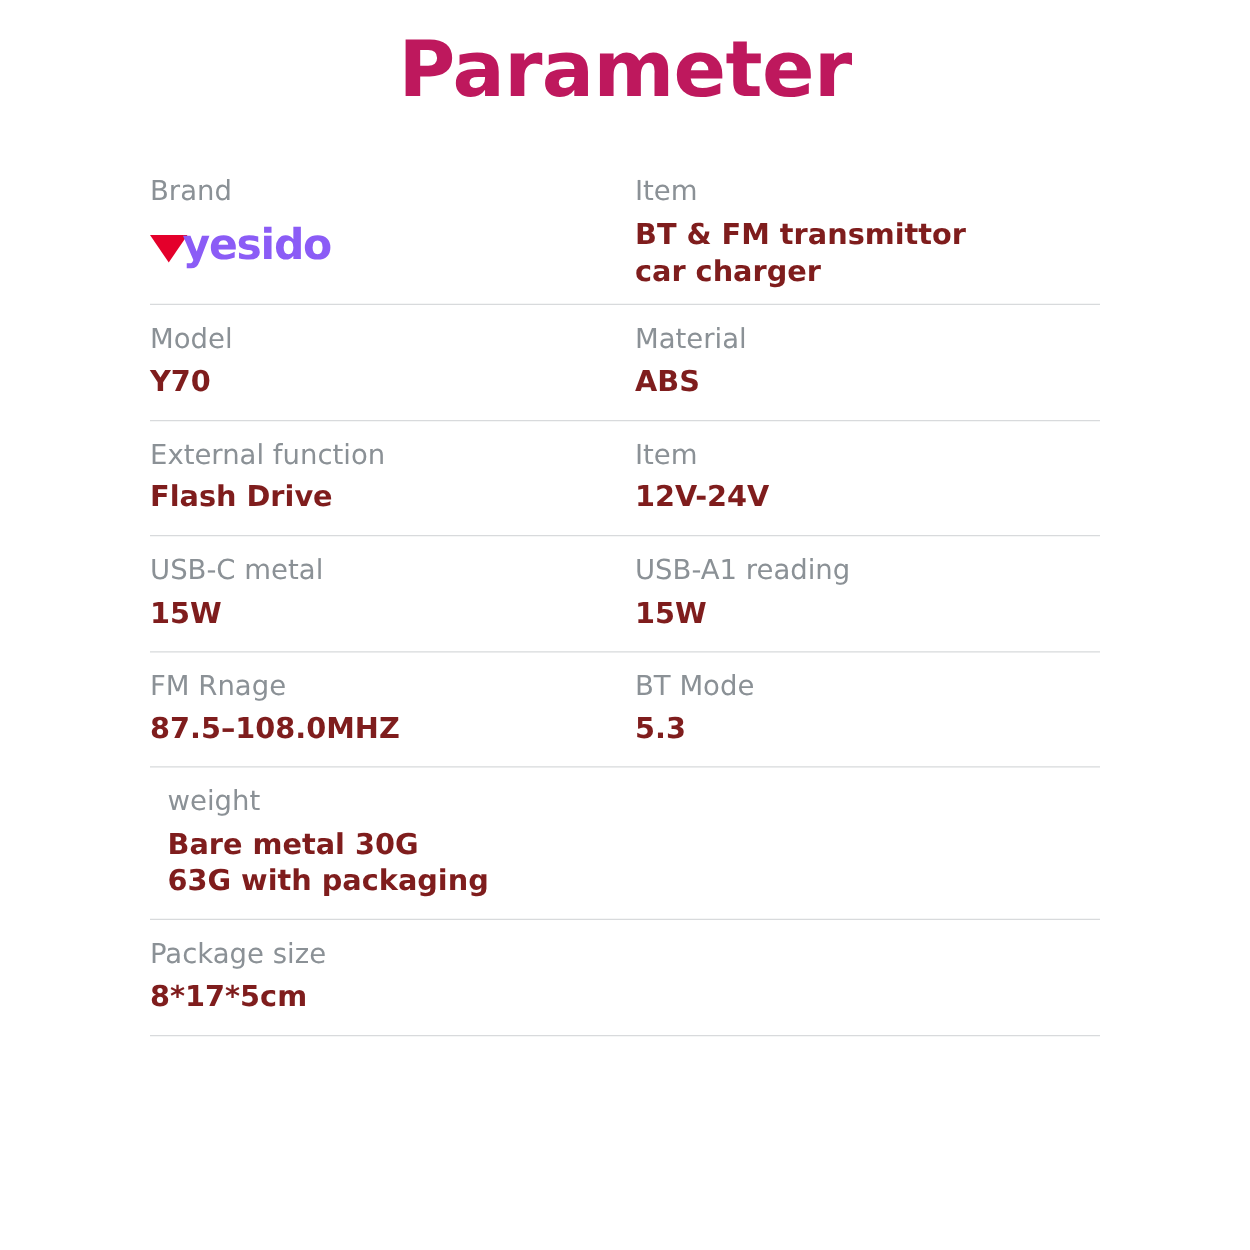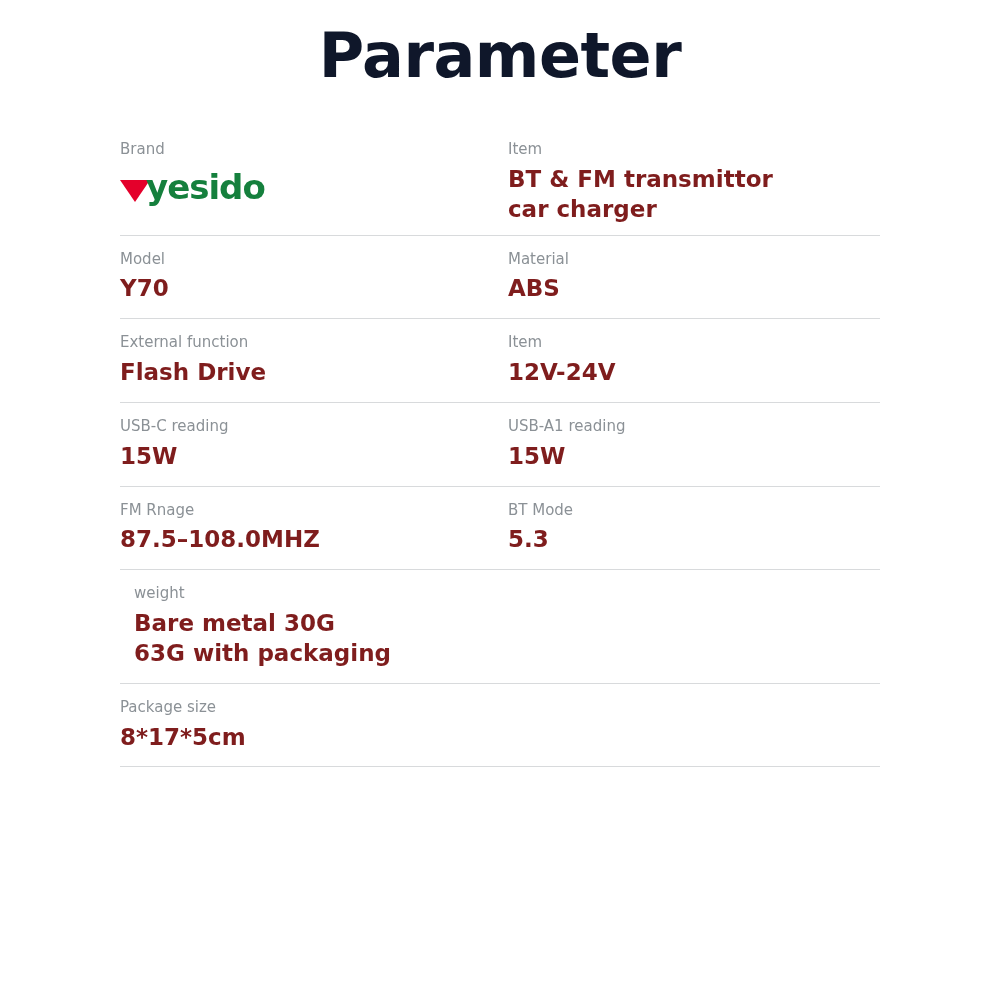--- a/index.html
+++ b/index.html
@@ -20,21 +20,21 @@
     height: 1000px;
     box-sizing: border-box;
     padding: 0;
   }
   .title {
     text-align: center;
     font-family: "DejaVu Sans", sans-serif;
     font-weight: bold;
     font-size: 62px;
     letter-spacing: -0.5px;
-    color: #0f172a;
+    color: #be185d;
     margin: 22px 0 0 0;
     line-height: 1.1;
   }
   .table {
     margin: 40px 120px 0 120px;
     width: 760px;
   }
   .row {
     display: flex;
     border-top: 1.5px solid #d8dadc;
@@ -50,21 +50,21 @@
     display: flex;
     flex-direction: column;
     justify-content: flex-start;
   }
   .cell.right {
     padding-left: 2px;
     margin-left: 12px;
   }
   .label {
     color: #8b9196;
-    font-size: 15px;
+    font-size: 22px;
     font-weight: 400;
     line-height: 1.25;
     letter-spacing: 0px;
   }
   .value {
     color: #7f1d1d;
     font-size: 23px;
     font-weight: bold;
     line-height: 1.3;
     margin-top: 6px;
@@ -76,21 +76,21 @@
     display: flex;
     align-items: center;
     height: 40px;
   }
   .logo {
     position: relative;
     display: inline-block;
     font-size: 34px;
     font-weight: bold;
     letter-spacing: -1px;
-    color: #15803d;
+    color: #8b5cf6;
     line-height: 1;
     padding-left: 0;
   }
   .logo .tri {
     display: inline-block;
     width: 0;
     height: 0;
     border-left: 15px solid transparent;
     border-right: 15px solid transparent;
     border-top: 22px solid #e4002b;
@@ -152,21 +152,21 @@
         <div class="value">Flash Drive</div>
       </div>
       <div class="cell right">
         <div class="label">Item</div>
         <div class="value">12V-24V</div>
       </div>
     </div>
 
     <div class="row">
       <div class="cell">
-        <div class="label">USB-C reading</div>
+        <div class="label">USB-C metal</div>
         <div class="value">15W</div>
       </div>
       <div class="cell right">
         <div class="label">USB-A1 reading</div>
         <div class="value">15W</div>
       </div>
     </div>
 
     <div class="row">
       <div class="cell">

